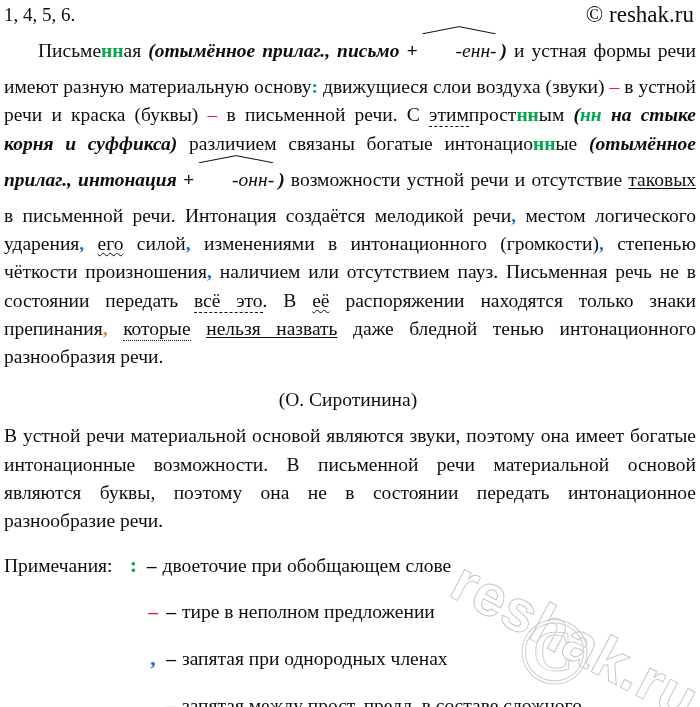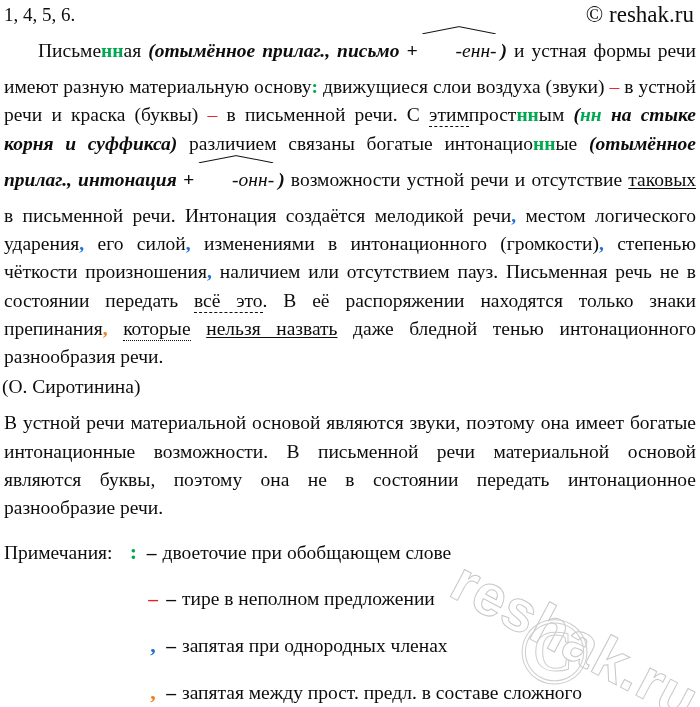--- a/index.html
+++ b/index.html
@@ -49,22 +49,22 @@
     margin: 3px 2px 0 2px;
     position: relative;
     z-index: 3;
   }
   .para.indent { text-indent: 34px; }
   .para.p2 { margin-top: 8px; }
 
   .signature {
     font-size: 19.5px;
     line-height: 28.2px;
-    text-align: left;
-    margin: 2px 4px 0 0;
+    text-align: center;
+    margin: 15px 4px 0 0;
     position: relative;
     z-index: 3;
   }
 
   
   .nn { color: #00a84f; font-weight: bold; }
   .nn-it { color: #00a84f; }
   .colon-g { color: #00a84f; font-weight: bold; }
   .dash-r { color: #ee1b24; }
   .comma-b { color: #1f6fd0; font-weight: bold; }
@@ -75,20 +75,21 @@
   .u-solid { text-decoration: underline; text-underline-offset: 2px; }
   .u-dash {
     border-bottom: 1.6px dashed #111;
     padding-bottom: 1px;
   }
   .u-dot {
     border-bottom: 1.6px dotted #111;
     padding-bottom: 1px;
   }
   .u-wave {
+    text-decoration: underline;
     text-decoration-style: wavy;
     text-decoration-thickness: 1px;
     text-underline-offset: 2px;
   }
 
   
   .suffix {
     position: relative;
     display: inline-block;
     font-style: italic;

